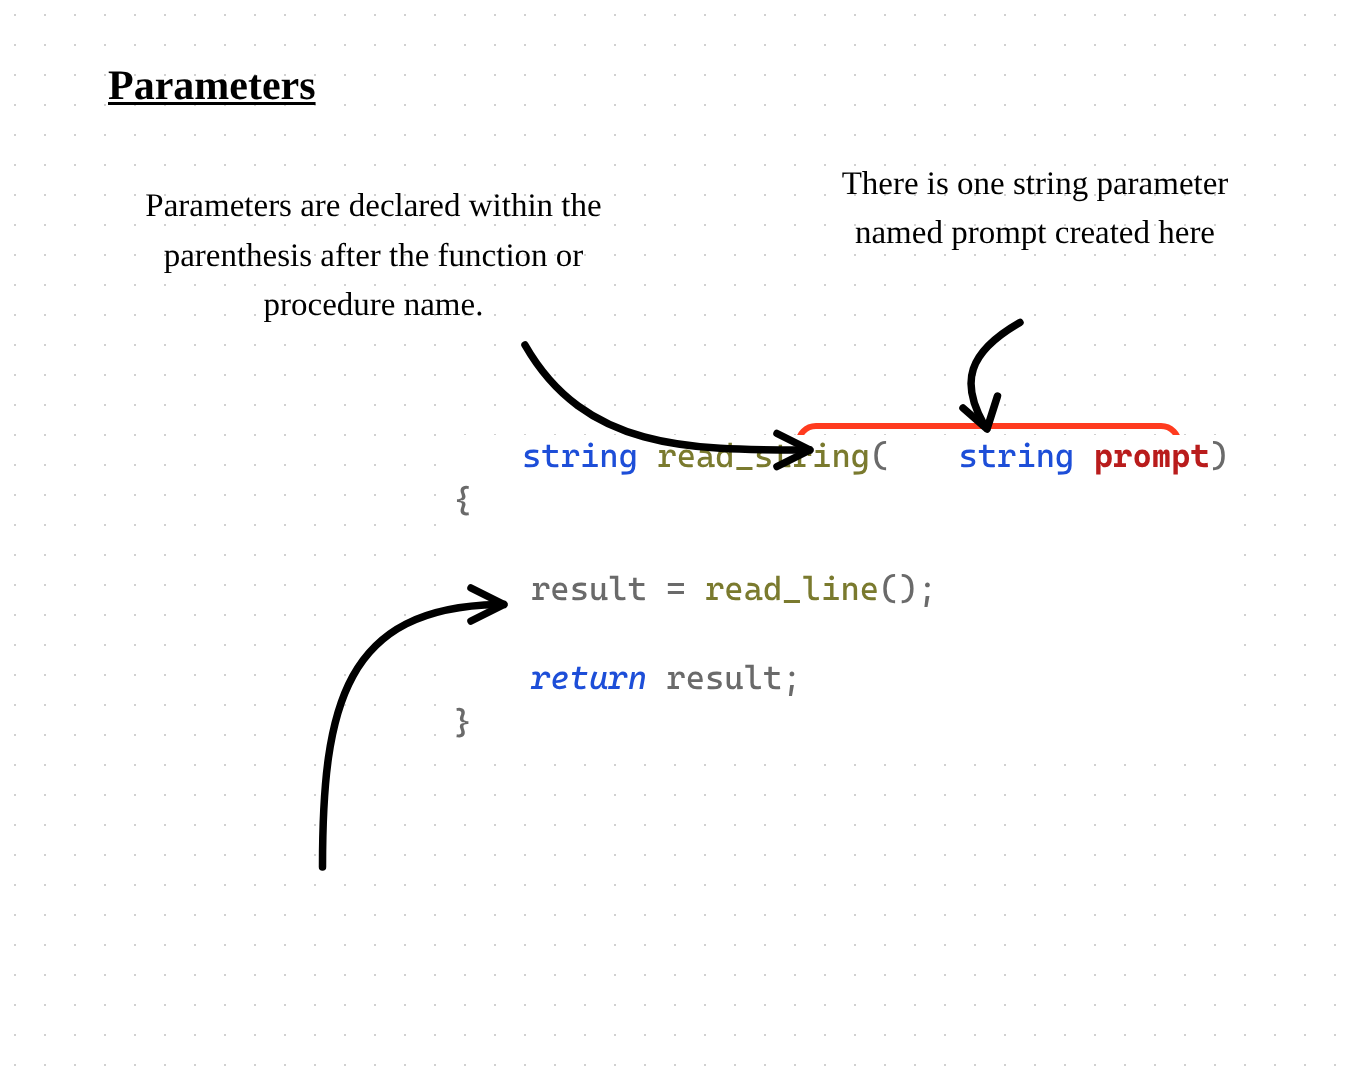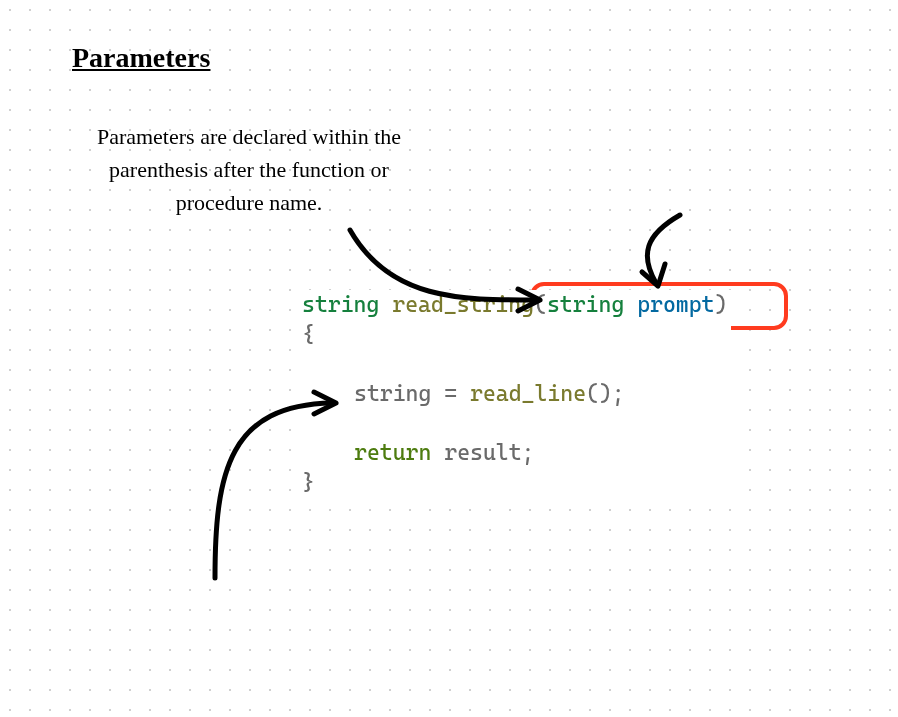--- a/index.html
+++ b/index.html
@@ -44,24 +44,24 @@
     top: 290px;
     left: 298px;
     font-family: ui-monospace, "Cascadia Code", Menlo, Consolas, monospace;
     font-size: 22px;
     color: #6a6a6a;
     line-height: 1.35;
     background: #ffffff;
     padding: 0 4px 4px 4px;
   }
   .codebox .ind { padding-left: 52px; }
-  .kw-type { color: #15803d; }
+  .kw-type { color: #1d4ed8; margin-left: 46px; }
   .fn     { color: #7a7a2e; }
-  .var    { color: #0369a1; }
-  .ret    { color: #4d7c0f; }
+  .var    { color: #b91c1c; font-weight: bold; }
+  .ret    { color: #1d4ed8; font-style: italic; }
 
   .param-highlight {
     position: absolute;
     top: 282px;
     left: 530px;
     width: 250px;
     height: 40px;
     border: 4px solid #ff3b1f;
     border-radius: 14px;
     background: transparent;
@@ -76,33 +76,34 @@
   }
 </style>
 </head>
 <body>
 
 <div class="page">
 
   <div class="heading">Parameters</div>
 
   <div class="annot" id="a1">Parameters are declared within the parenthesis after the function or procedure name.</div>
+  <div class="annot" id="a2">There is one string parameter named prompt created here</div>
 
   <div class="param-highlight"></div>
 
   <div class="codebox">
     <div>
       <span class="kw-type">string</span>
       <span> </span>
       <span class="fn">read_string</span><span>(</span><span class="kw-type">string</span><span> </span><span class="var">prompt</span><span>)</span>
     </div>
     <div>{</div>
     <div class="ind">&nbsp;</div>
     <div class="ind">
-      <span>string = </span><span class="fn">read_line</span><span>();</span>
+      <span>result = </span><span class="fn">read_line</span><span>();</span>
     </div>
     <div class="ind">&nbsp;</div>
     <div class="ind">
       <span class="ret">return</span><span> result;</span>
     </div>
     <div>}</div>
   </div>
 
   <svg class="arrows" viewBox="0 0 898 717">
 

